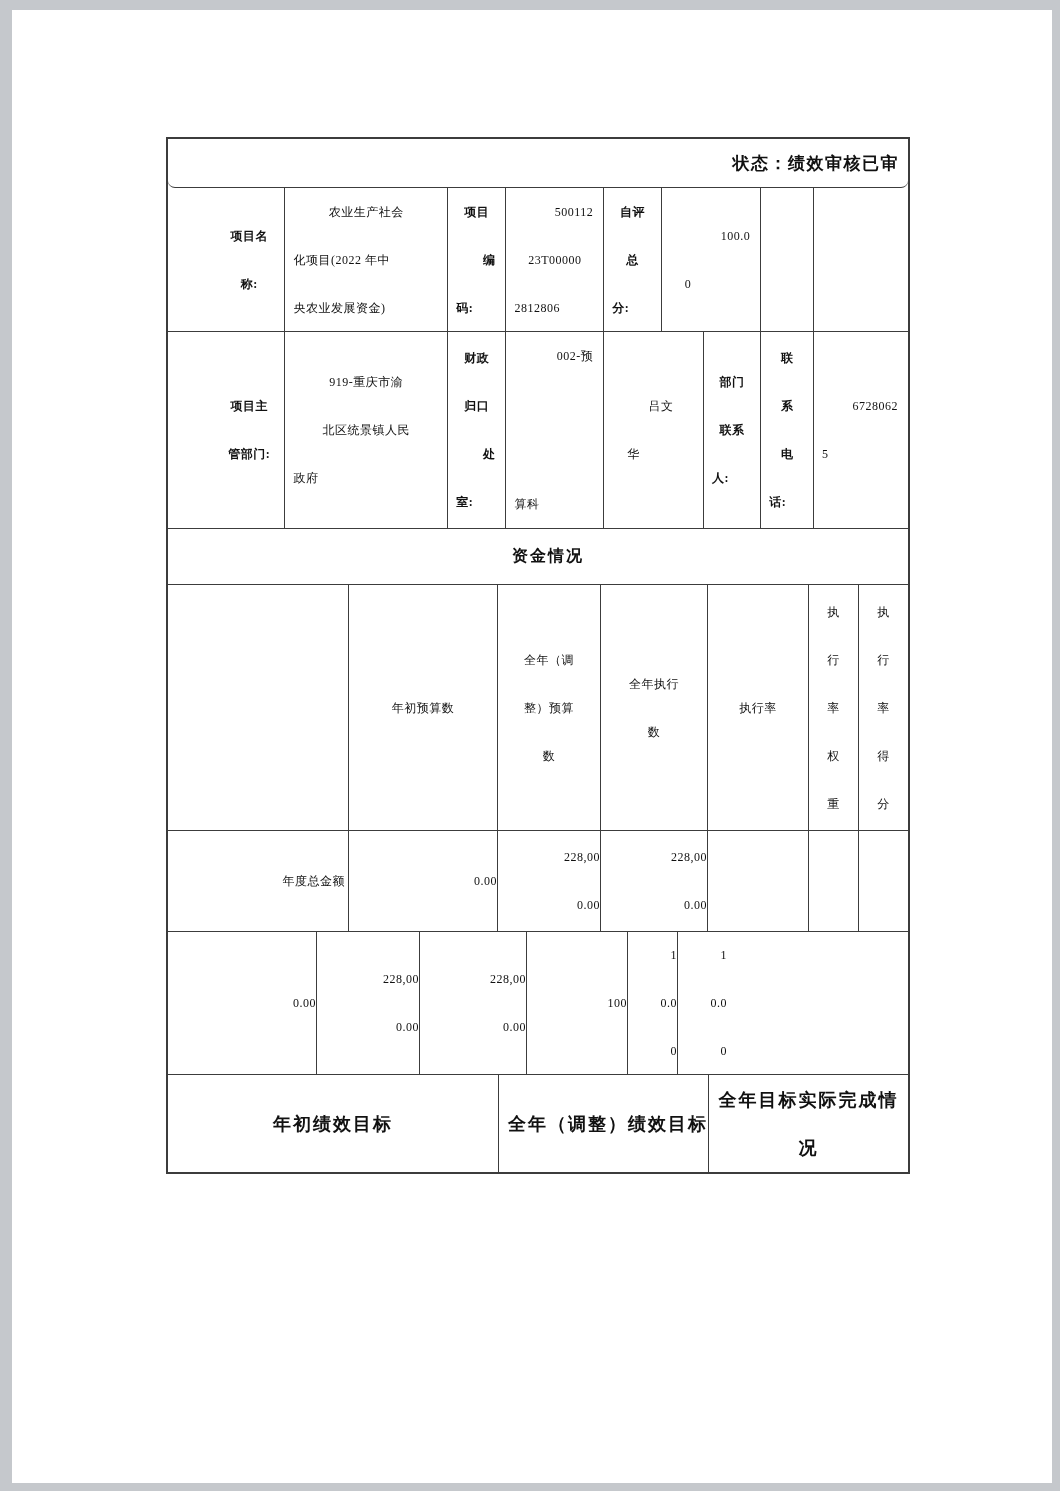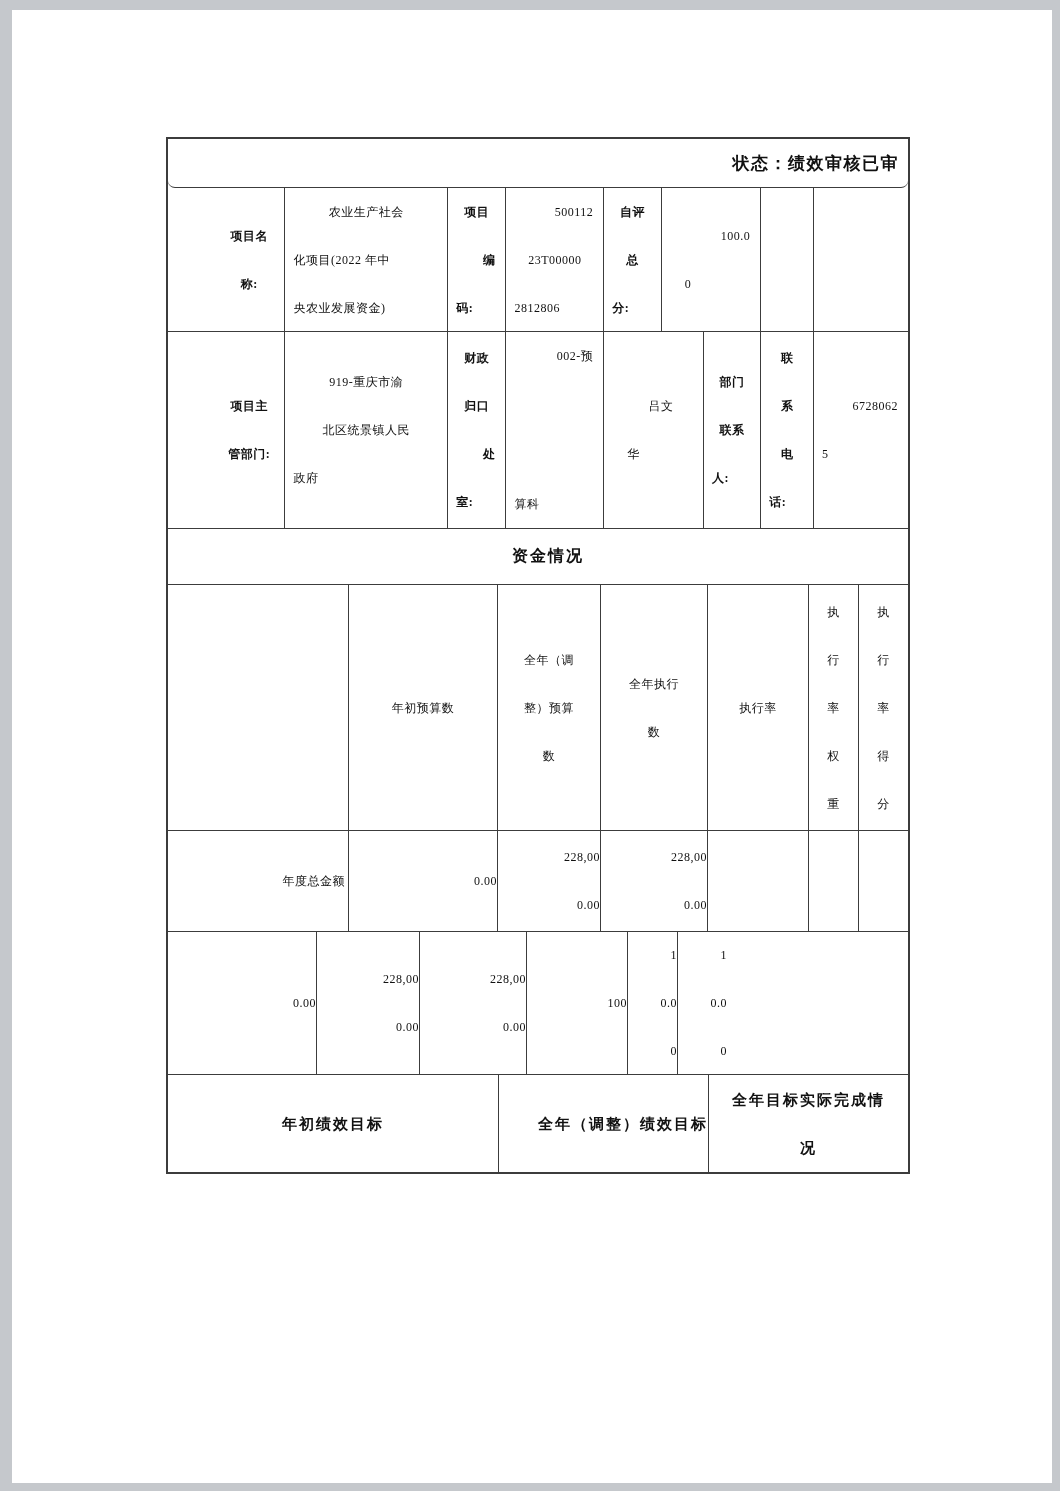--- a/index.html
+++ b/index.html
@@ -56,21 +56,21 @@
     font-weight:bold;font-size:17px;letter-spacing:1.5px;
     padding-right:9px;
   }
   .section-row{
     align-items:center;justify-content:center;
     font-family:"Liberation Sans","DejaVu Sans",sans-serif;
     font-weight:bold;font-size:16px;letter-spacing:2px;padding-left:20px;
   }
   .goal-row .cell{
     font-family:"Liberation Sans","DejaVu Sans",sans-serif;
-    font-weight:bold;font-size:15px;letter-spacing:2px;
+    font-weight:bold;font-size:18px;letter-spacing:2px;
   }
 </style>
 </head>
 <body>
 
 <div class="page">
   <div class="doc-table">
 
     <div class="row h49 status-row">
       <span>状态：绩效审核已审</span>

